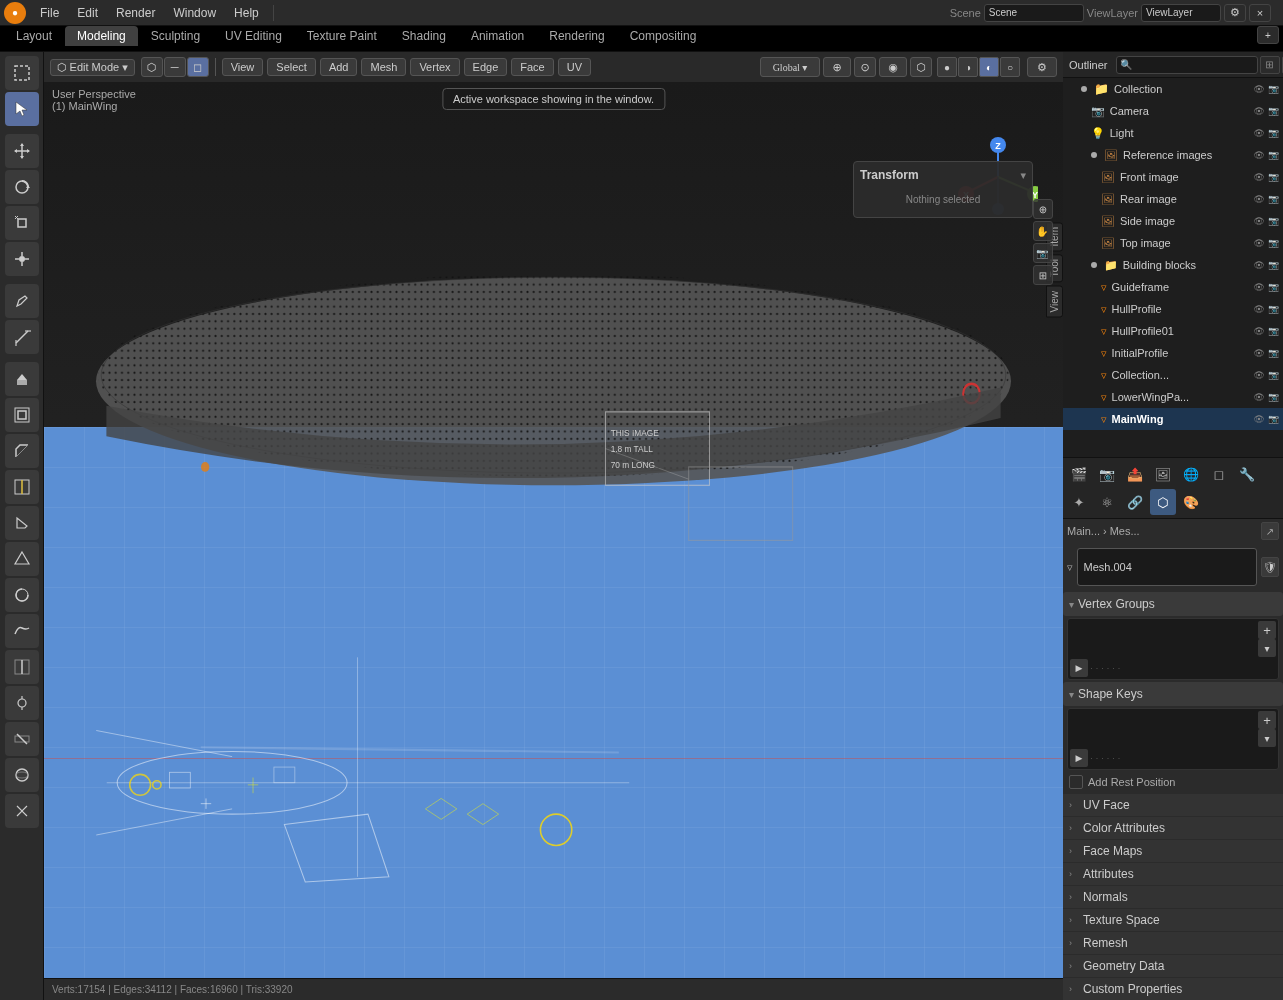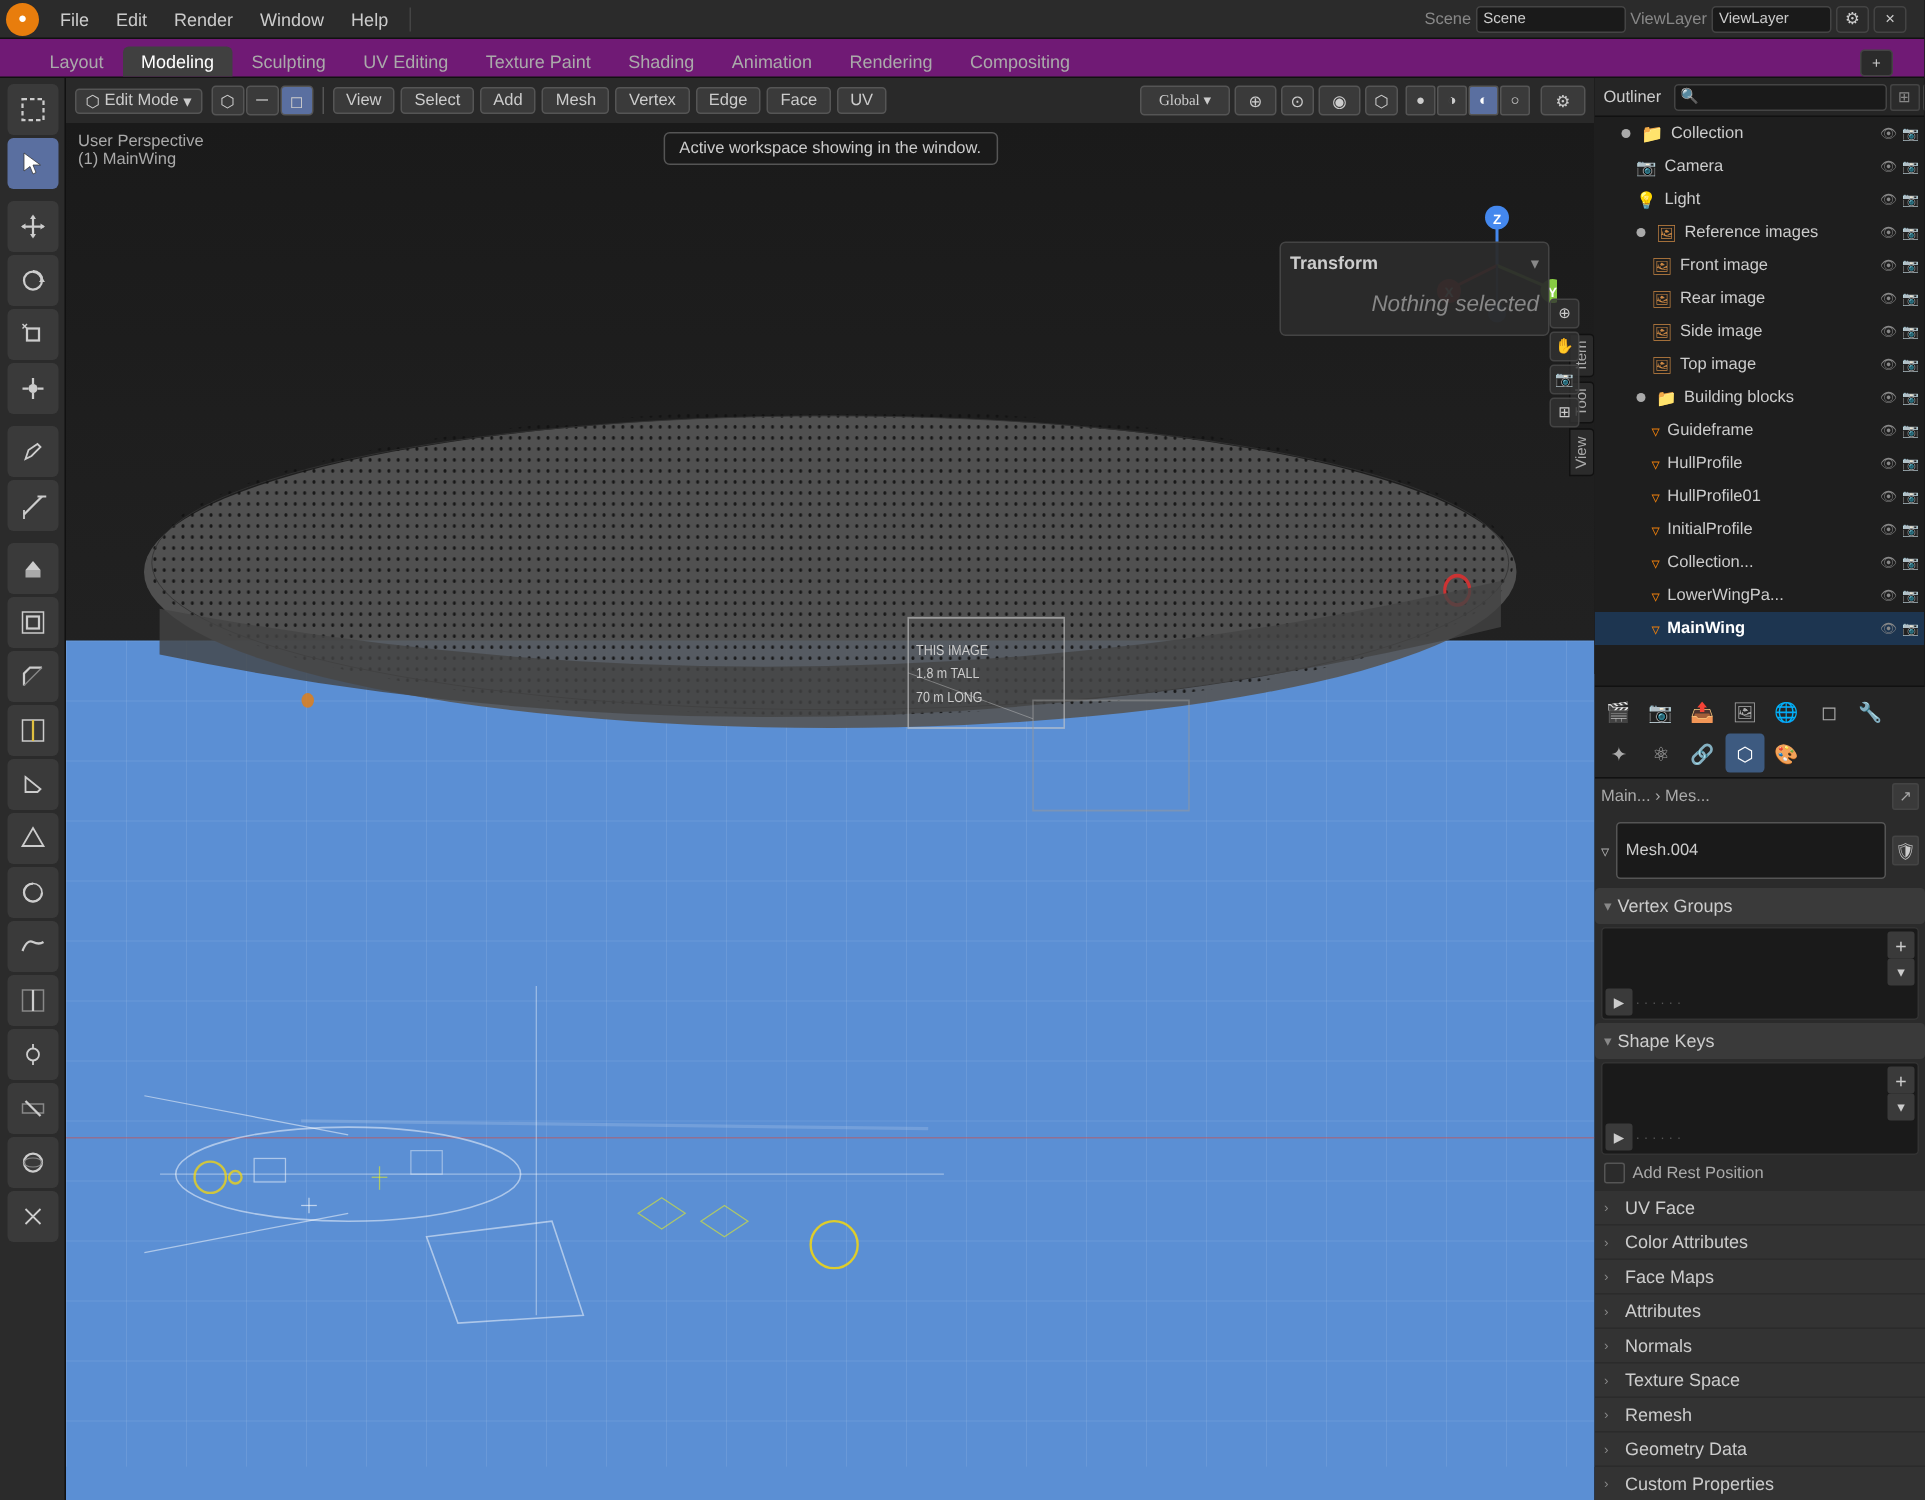--- a/index.html
+++ b/index.html
@@ -28,25 +28,25 @@
       padding: 2px 8px;
       cursor: pointer;
       border-radius: 3px;
       color: #ccc;
       font-size: 12px;
     }
 
     
     .workspace-tabs {
       height: 26px;
-      background: #701a75;
-      display: flex;
-      align-items: flex-end;
+      background: #000000;
+      display: flex;
+      align-items: flex-start;
       border-bottom: 1px solid #111;
-      padding: 0 21px;
+      padding: 0 4px;
       gap: 1px;
     }
     .ws-tab {
       padding: 3px 12px;
       cursor: pointer;
       font-size: 12px;
       color: #aaa;
       border-radius: 4px 4px 0 0;
     }
     .ws-tab.active {
@@ -724,23 +724,26 @@
           <div style="writing-mode:vertical-rl; text-orientation:mixed; transform:rotate(180deg); background:#2b2b2b; border:1px solid #111; padding:4px 2px; font-size:10px; color:#aaa; cursor:pointer; border-radius:3px 0 0 3px;">Item</div>
           <div style="writing-mode:vertical-rl; text-orientation:mixed; transform:rotate(180deg); background:#2b2b2b; border:1px solid #111; padding:4px 2px; font-size:10px; color:#aaa; cursor:pointer; border-radius:3px 0 0 3px; margin-top:2px;">Tool</div>
           <div style="writing-mode:vertical-rl; text-orientation:mixed; transform:rotate(180deg); background:#2b2b2b; border:1px solid #111; padding:4px 2px; font-size:10px; color:#aaa; cursor:pointer; border-radius:3px 0 0 3px; margin-top:2px;">View</div>
         </div>
 
         <div class="transform-panel">
           <div style="display:flex; align-items:center; justify-content:space-between; margin-bottom:6px;">
             <div style="font-size:12px;color:#ccc;font-weight:bold;">Transform</div>
             <div style="font-size:11px;color:#888;cursor:pointer;">▾</div>
           </div>
-          <div style="font-size:15px;color:#888;text-align:right;padding:6px 0;font-style:italic;">Nothing selected</div>
-        </div>
-
+          <div style="font-size:10px;color:#888;text-align:center;padding:6px 0;">Nothing selected</div>
+        </div>
+
+        <div class="status-bar">
+          <span style="font-size:10px;color:#888;">Verts:17154 | Edges:34112 | Faces:16960 | Tris:33920</span>
+        </div>
       </div>
     </div>
 
     <div class="right-side">
 
       <div class="outliner-header">
         <span style="font-size:11px;color:#ccc;">Outliner</span>
         <div style="flex:1; display:flex; align-items:center; gap:2px; margin-left:4px;">
           <input type="text" class="outliner-search" placeholder="🔍" style="">
           <div style="width:20px;height:18px;background:#2b2b2b;border:1px solid #444;border-radius:2px;display:flex;align-items:center;justify-content:center;cursor:pointer;font-size:10px;color:#888;">⊞</div>

